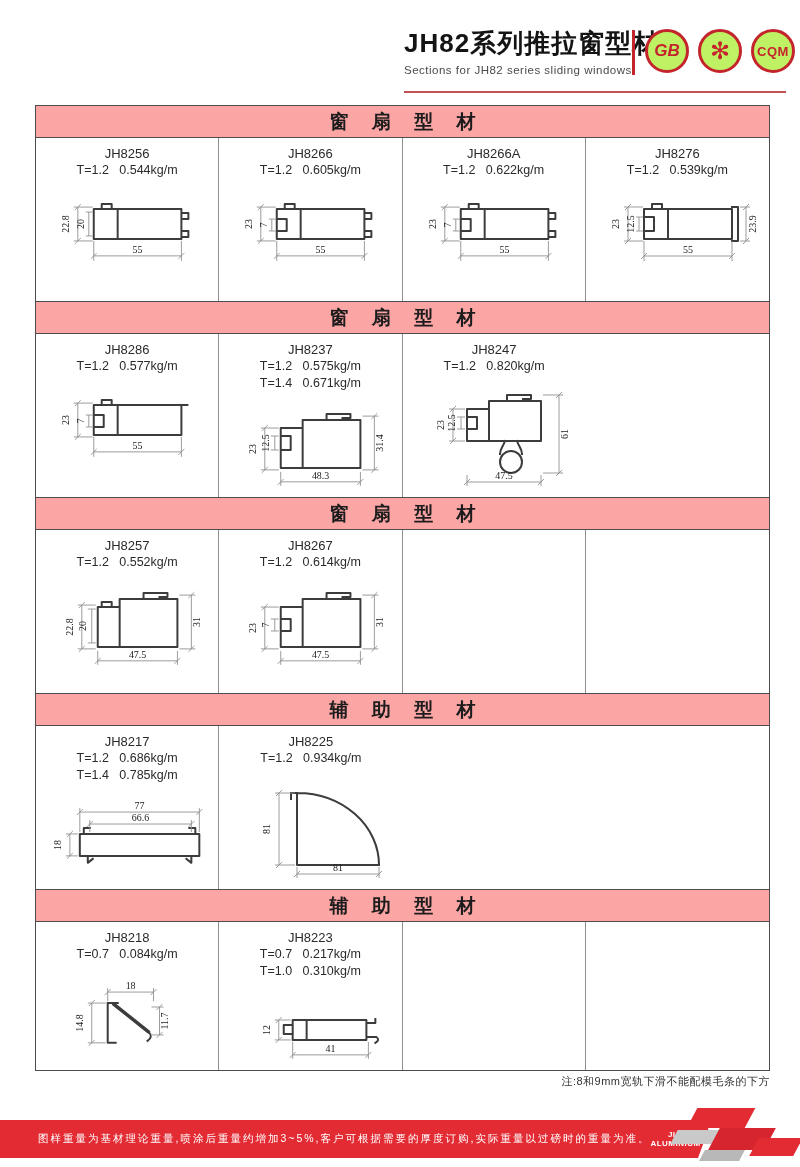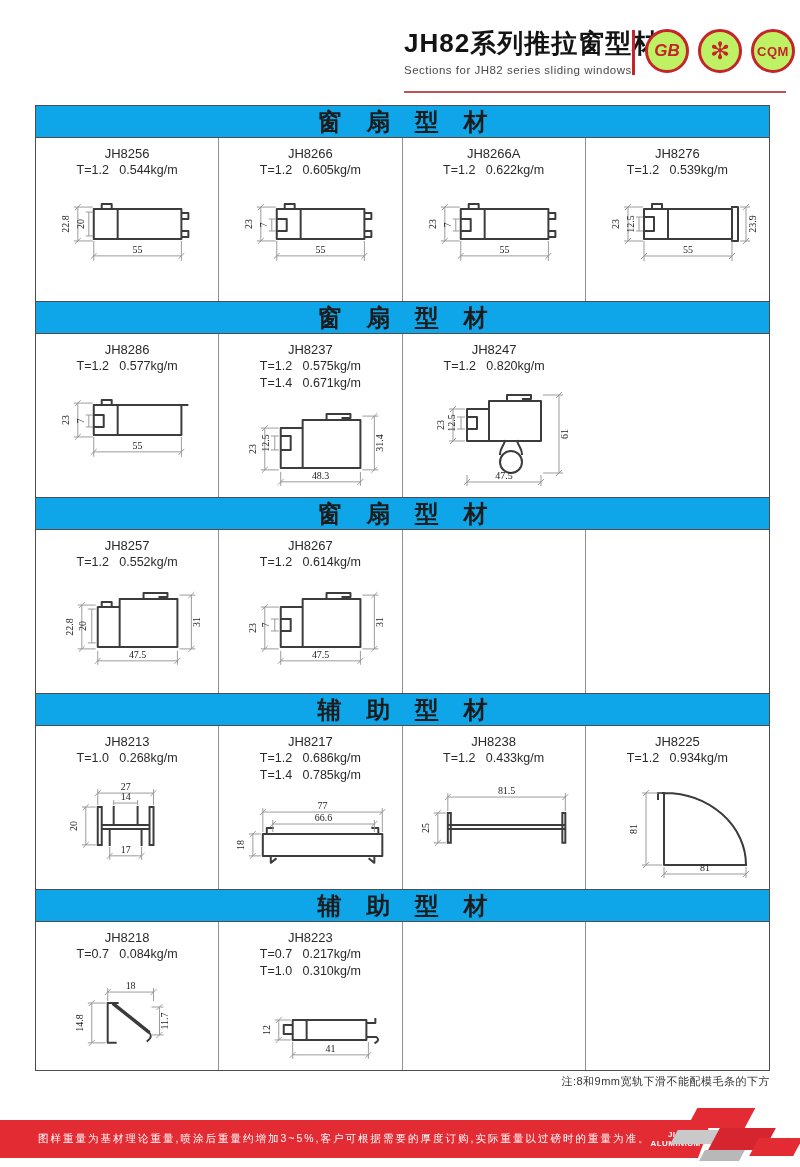--- a/index.html
+++ b/index.html
@@ -18,23 +18,23 @@
   .logos { position:absolute; left:645px; top:29px; display:flex; gap:9px; }
   .logo { width:44px; height:44px; border-radius:50%; border:3px solid #c4242b; color:#c4242b;
           display:flex; align-items:center; justify-content:center; font-weight:bold; box-sizing:border-box; background:#bef264; }
   .logo-gb  { font-style:italic; font-size:17px; }
   .logo-star{ font-size:24px; }
   .logo-cqm { font-size:13px; letter-spacing:0.5px; }
   .header-rule { position:absolute; left:404px; top:91px; width:382px; height:2px; background:#c25055; }
 
   
   .table { margin:3px 30px 0 35px; width:733px; border:1px solid #4d4d4d; box-sizing:content-box; }
-  .sec-title { height:31px; background:#0ea5e9; border-bottom:1px solid #4d4d4d;
+  .sec-title { height:31px; background:#fca5a5; border-bottom:1px solid #4d4d4d;
                display:flex; align-items:center; justify-content:center;
-               font-size:24px; font-weight:bold; color:#1c1c1c; letter-spacing:9px; text-indent:9px; }
+               font-size:19px; font-weight:bold; color:#1c1c1c; letter-spacing:9px; text-indent:9px; }
   .section:not(:first-child) .sec-title { border-top:1px solid #4d4d4d; }
   .row { display:grid; grid-template-columns:1fr 1fr 1fr 1fr; height:163px; }
   .section:last-child .row { height:148px; }
   .cell { border-right:1px solid #8f8f8f; display:flex; flex-direction:column; align-items:center;
           padding-top:7px; box-sizing:border-box; min-width:0; }
   .cell:last-child { border-right:none; }
   .code { font-size:13px; color:#2a2a2a; line-height:17px; }
   .spec { font-size:12.5px; color:#2a2a2a; line-height:17px; white-space:pre; }
   .draw { flex:1; display:flex; align-items:flex-start; justify-content:center; width:100%;font-family:Liberation Serif, serif; }
 
@@ -262,68 +262,38 @@
       <div class="cell"></div>
       <div class="cell"></div>
 
     </div>
   </div>
 
   <div class="section">
     <div class="sec-title">辅 助 型 材</div>
     <div class="row">
 
-      <div class="cell">
-        <div class="code">JH8213</div>
-        <div class="spec">T=1.0   0.268kg/m</div>
-        <div class="draw">
-          <svg class="dwg" width="183" height="100" viewBox="0 0 183 100">
-            <path class="p" d="M62,40 V78 M66,40 V78 M62,40 H66 M62,78 H66 M114,40 V78 M118,40 V78 M114,40 H118 M114,78 H118 M66,58 H114 M66,62 H114 M78,58 V40 M102,58 V40 M74,62 V78 M106,62 V78"></path>
-            <path class="d" d="M62,38 V22 M118,38 V22 M62,26 H118 M59,29 l6,-6 M115,29 l6,-6"></path>
-            <text class="t" x="90" y="23" text-anchor="middle">27</text>
-            <path class="d" d="M78,38 V33 M102,38 V33 M78,36 H102"></path>
-            <text class="t" x="90" y="33" text-anchor="middle">14</text>
-            <path class="d" d="M60,40 H46 M60,78 H46 M50,40 V78 M47,43 l6,-6 M47,81 l6,-6"></path>
-            <text class="t" text-anchor="middle" transform="translate(41 59) rotate(-90)">20</text>
-            <path class="d" d="M74,80 V93 M106,80 V93 M74,89 H106 M71,92 l6,-6 M103,92 l6,-6"></path>
-            <text class="t" x="90" y="86" text-anchor="middle">17</text>
-          </svg>
-        </div>
-      </div>
 
       <div class="cell">
         <div class="code">JH8217</div>
         <div class="spec">T=1.2   0.686kg/m</div>
         <div class="spec">T=1.4   0.785kg/m</div>
         <div class="draw">
           <svg class="dwg" width="183" height="88" viewBox="0 0 183 88">
             <path class="p" d="M44,50 H164 V72 H44 Z M48,50 V44 H54 M160,50 V44 H154 M52,72 V79 L57,75 M156,72 V79 L151,75"></path>
             <path class="d" d="M44,48 V24 M164,48 V24 M44,28 H164 M41,31 l6,-6 M161,31 l6,-6"></path>
             <text class="t" x="104" y="25" text-anchor="middle">77</text>
             <path class="d" d="M54,48 V36 M156,48 V36 M54,40 H156 M51,43 l6,-6 M153,43 l6,-6"></path>
             <text class="t" x="105" y="37" text-anchor="middle">66.6</text>
             <path class="d" d="M42,50 H30 M42,72 H30 M34,50 V72 M31,53 l6,-6 M31,75 l6,-6"></path>
             <text class="t" text-anchor="middle" transform="translate(25 61) rotate(-90)">18</text>
           </svg>
         </div>
       </div>
 
-      <div class="cell">
-        <div class="code">JH8238</div>
-        <div class="spec">T=1.2   0.433kg/m</div>
-        <div class="draw">
-          <svg class="dwg" width="183" height="88" viewBox="0 0 183 88">
-            <path class="p" d="M46,58 H162 M46,62 H162 M45,46 V76 M48,46 V76 M45,46 H48 M45,76 H48 M160,46 V76 M163,46 V76 M160,46 H163 M160,76 H163"></path>
-            <path class="d" d="M45,44 V26 M163,44 V26 M45,30 H163 M42,33 l6,-6 M160,33 l6,-6"></path>
-            <text class="t" x="104" y="27" text-anchor="middle">81.5</text>
-            <path class="d" d="M43,46 H31 M43,76 H31 M35,46 V76 M32,49 l6,-6 M32,79 l6,-6"></path>
-            <text class="t" text-anchor="middle" transform="translate(26 61) rotate(-90)">25</text>
-          </svg>
-        </div>
-      </div>
 
       <div class="cell">
         <div class="code">JH8225</div>
         <div class="spec">T=1.2   0.934kg/m</div>
         <div class="draw">
           <svg class="dwg" width="183" height="113" viewBox="0 0 183 113">
             <path class="p" d="M78,26 V98 H160 M78,26 A82,72 0 0 1 160,98 M78,26 H72 M72,26 V32"></path>
             <path class="d" d="M76,26 H56 M76,98 H56 M60,26 V98 M57,29 l6,-6 M57,101 l6,-6"></path>
             <text class="t" text-anchor="middle" transform="translate(51 62) rotate(-90)">81</text>
             <path class="d" d="M78,100 V111 M160,100 V111 M78,107 H160 M75,110 l6,-6 M157,110 l6,-6"></path>

